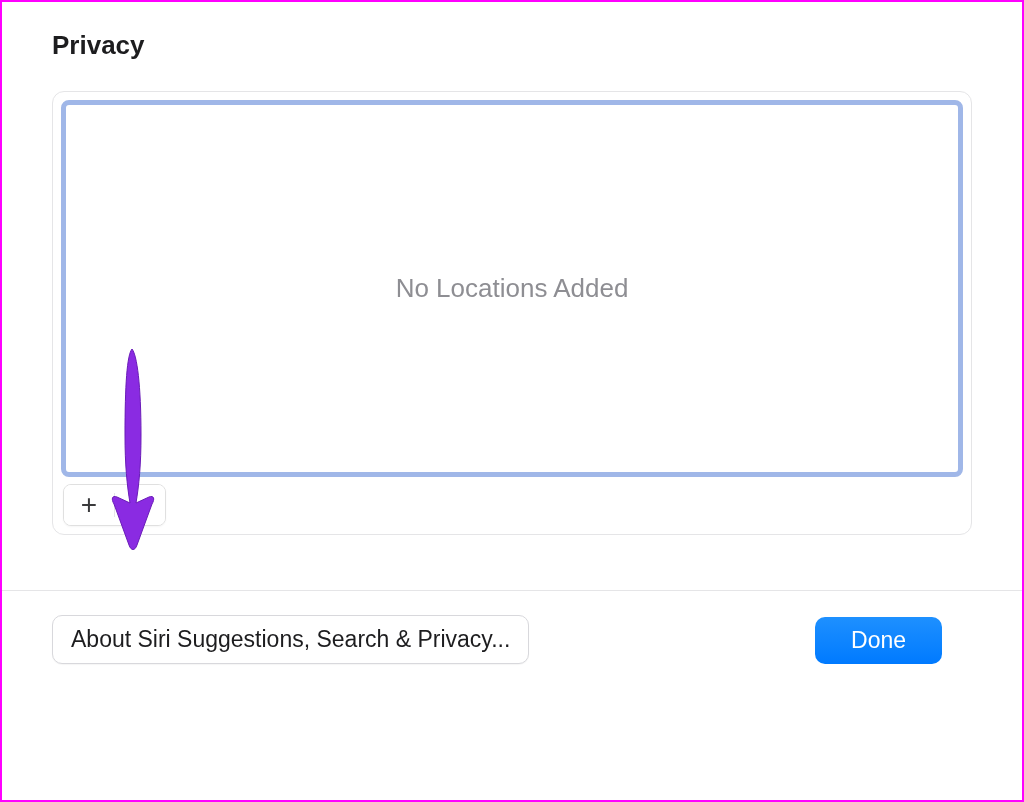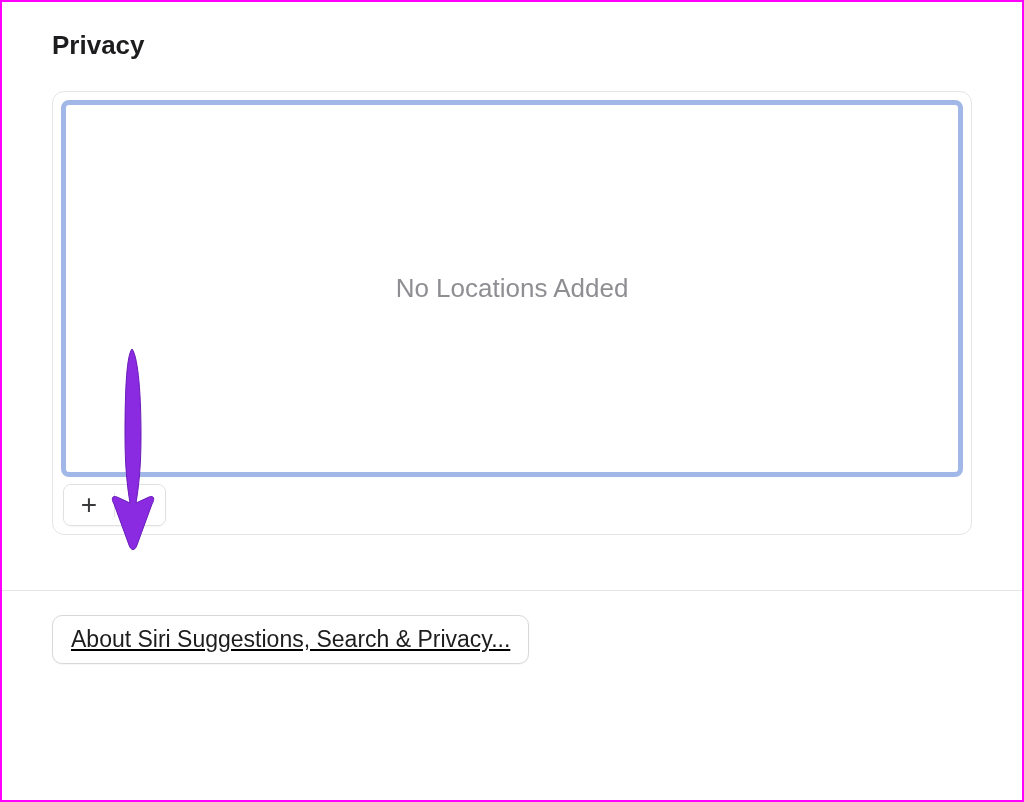--- a/index.html
+++ b/index.html
@@ -94,21 +94,20 @@
     .footer-divider {
       border: none;
       border-top: 1px solid #e5e5e7;
       margin-top: 55px;
     }
     .footer-bar {
       display: flex;
       align-items: flex-end;
       justify-content: space-between;
       padding: 24px 80px 0 50px;
-      text-decoration: underline;
     }
     .about-button {
       font-size: 23px;
       color: #1d1d1f;
       background: #ffffff;
       border: 1px solid #d8d8dc;
       border-radius: 10px;
       padding: 10px 18px;
       cursor: pointer;
       font-weight: 400;
@@ -155,17 +154,18 @@
         </div>
       </div>
     </div>
   </div>
 </div>
 
 <hr class="footer-divider">
 
 <div class="footer-bar">
   <button class="about-button">About Siri Suggestions, Search &amp; Privacy...</button>
+  <button class="done-button">Done</button>
 </div>
 
 <svg class="arrow-annotation" width="70" height="220" viewBox="0 0 70 220">
   <path d="M35 4 C 30 10, 28 40, 28 90 C 28 120, 30 140, 33 158 L 20 152 C 15 150, 14 154, 17 159 L 32 200 C 34 206, 38 206, 40 200 L 55 159 C 58 154, 57 150, 52 152 L 39 158 C 42 140, 44 120, 44 90 C 44 40, 40 10, 35 4 Z" fill="#8a2be2" stroke="#6a1bb8" stroke-width="1"></path>
 </svg>
 
 </body></html>

